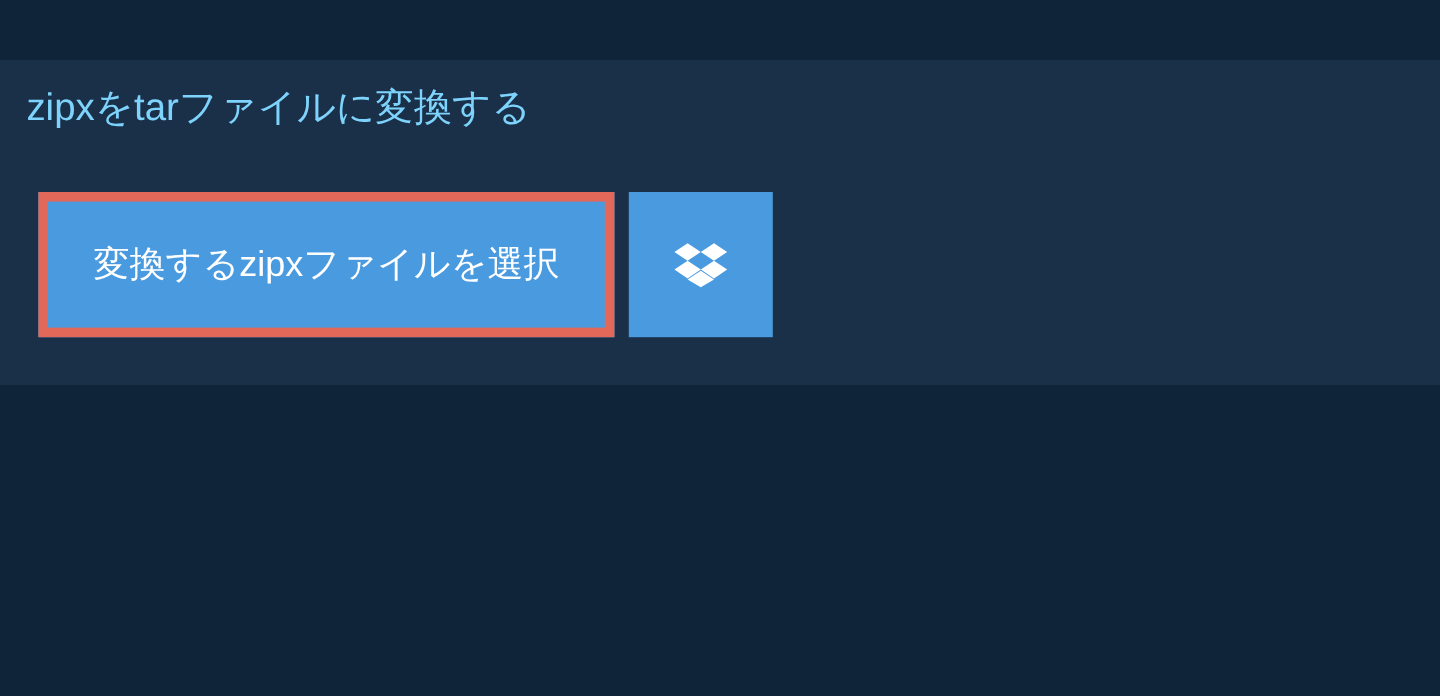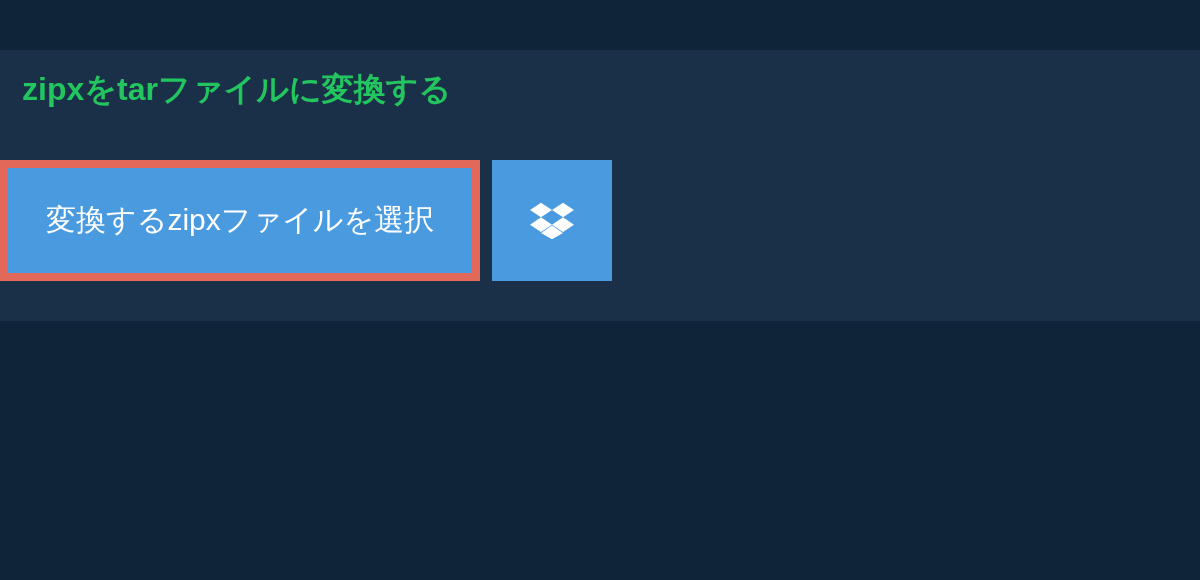--- a/index.html
+++ b/index.html
@@ -18,26 +18,27 @@
       background-color: #1a3049;
       margin-top: 50px;
       padding-bottom: 40px;
     }
     .title-bar {
       background-color: #1a3049;
       display: inline-block;
       padding: 18px 30px 18px 22px;
     }
     .title-text {
-      color: #22c55e;
+      color: #7dd3fc;
       font-size: 32px;
-      font-weight: 700;
+      font-weight: 400;
     }
     .button-row {
       display: flex;
+      margin-left: 32px;
       margin-top: 30px;
       gap: 12px;
     }
     .select-button {
       background-color: #4a9ae0;
       border: 8px solid #e26959;
       color: #ffffff;
       font-size: 30px;
       padding: 32px 38px;
       cursor: pointer;

